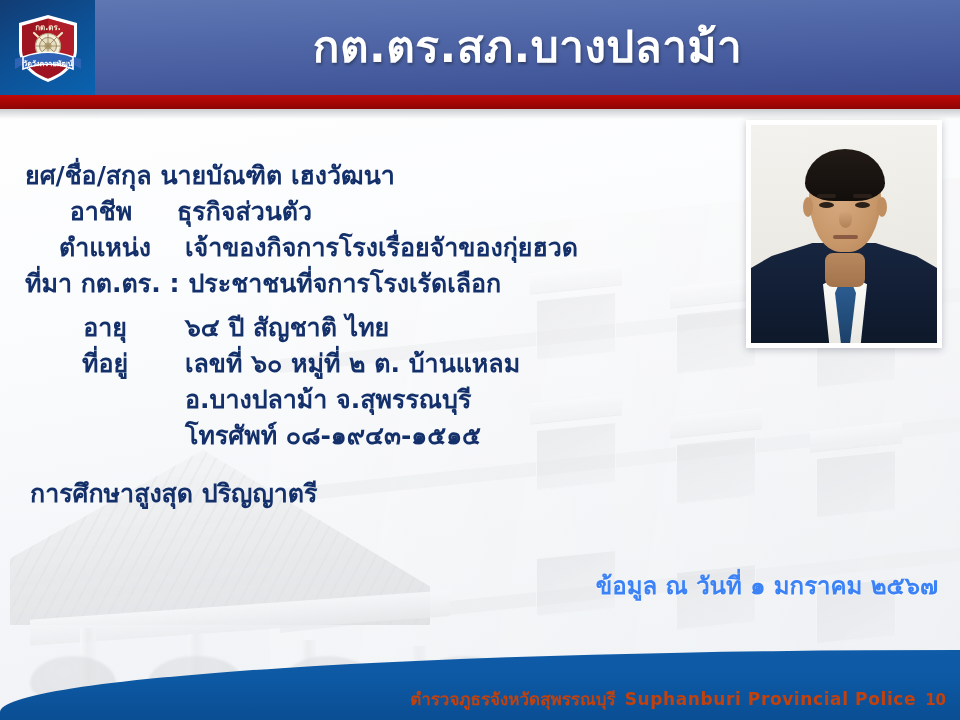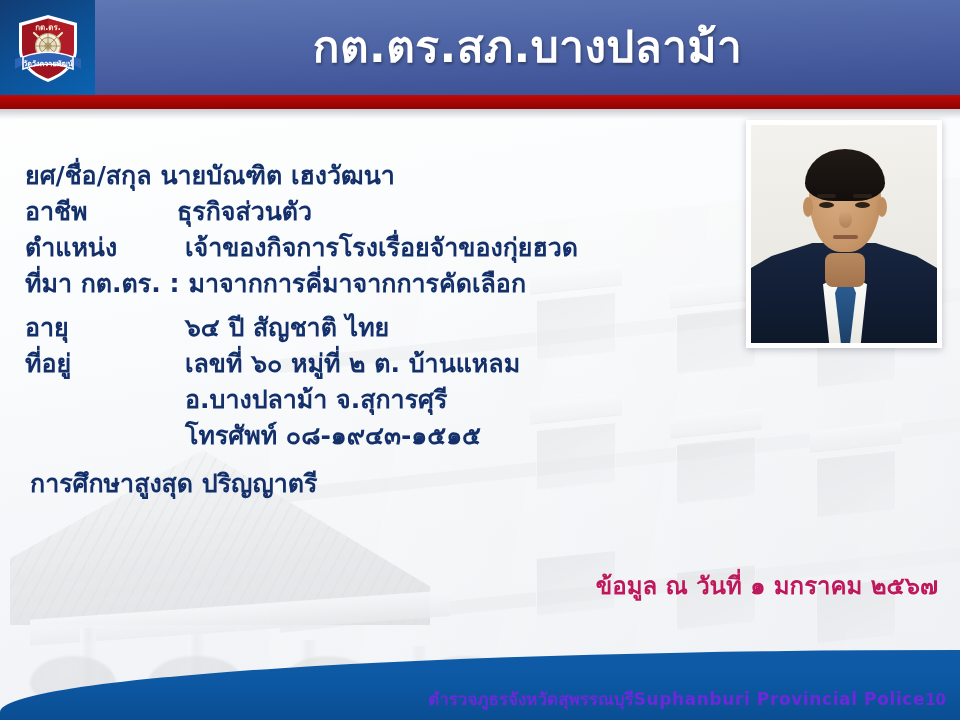--- a/index.html
+++ b/index.html
@@ -251,55 +251,56 @@
     font-size: 25px;
     font-weight: 700;
     line-height: 36px;
   }
   .row {
     display: flex;
     align-items: baseline;
     padding-left: 25px;
     white-space: nowrap;
   }
-  .row .lbl { display: inline-block; }
+  .row .lbl { display: inline-block; text-align: center; }
   .row .val { display: inline-block; }
   .row.w-gap-a .lbl { min-width: 152px; }
   .row.w-gap-b .lbl { min-width: 160px; }
   .row.inline-row .lbl { margin-right: 9px; }
   .row.indent { padding-left: 185px; }
-  .row.edu { padding-left: 30px; margin-top: 12px; }
+  .row.edu { padding-left: 30px; margin-top: 22px; }
   .row.age { margin-top: 8px; }
 
   
   .date-note {
     position: absolute;
     right: 22px; top: 566px;
-    color: #be185d;
+    color: #3b82f6;
     font-size: 24px;
     font-weight: 700;
     z-index: 3;
     text-shadow: 0 1px 1px rgba(255,255,255,0.75);
   }
 
   
   .footer-band {
     position: absolute;
     left: 0; bottom: 0;
     width: 960px; height: 70px;
     background: linear-gradient(180deg, #0f5ba8 0%, #0d59a4 40%, #0a4e93 100%);
     border-radius: 100% 0 0 0 / 62px 0 0 0;
     z-index: 4;
   }
   .footer-text {
     position: absolute;
     right: 14px; bottom: 8px;
     display: flex;
     align-items: baseline;
-    color: #6d28d9;
+    gap: 9px;
+    color: #c2410c;
     z-index: 5;
   }
   .footer-th { font-size: 17px; font-weight: 700; }
   .footer-en { font-size: 17px; font-weight: 700; letter-spacing: 0.6px; }
   .footer-num { font-size: 15px; font-weight: 700; }
 </style>
 </head>
 <body>
 
 <div id="slide">
@@ -411,35 +412,35 @@
       <span class="val">ธุรกิจส่วนตัว</span>
     </div>
 
     <div class="row w-gap-b">
       <span class="lbl">ตำแหน่ง</span>
       <span class="val">เจ้าของกิจการโรงเรื่อยจัาของกุ่ยฮวด</span>
     </div>
 
     <div class="row inline-row">
       <span class="lbl">ที่มา กต.ตร. :</span>
-      <span class="val">มาจากการคี่มาจากการคัดเลือก</span>
+      <span class="val">ประชาชนที่จการโรงเรัดเลือก</span>
     </div>
 
     <div class="row w-gap-b age">
       <span class="lbl">อายุ</span>
       <span class="val">๖๔ ปี สัญชาติ ไทย</span>
     </div>
 
     <div class="row w-gap-b">
       <span class="lbl">ที่อยู่</span>
       <span class="val">เลขที่ ๖๐  หมู่ที่ ๒   ต. บ้านแหลม</span>
     </div>
 
     <div class="row indent">
-      <span class="val">อ.บางปลาม้า  จ.สุการศุรี</span>
+      <span class="val">อ.บางปลาม้า  จ.สุพรรณบุรี</span>
     </div>
 
     <div class="row indent">
       <span class="val">โทรศัพท์ ๐๘-๑๙๔๓-๑๕๑๕</span>
     </div>
 
     <div class="row edu">
       <span class="val">การศึกษาสูงสุด ปริญญาตรี</span>
     </div>
   </div>

